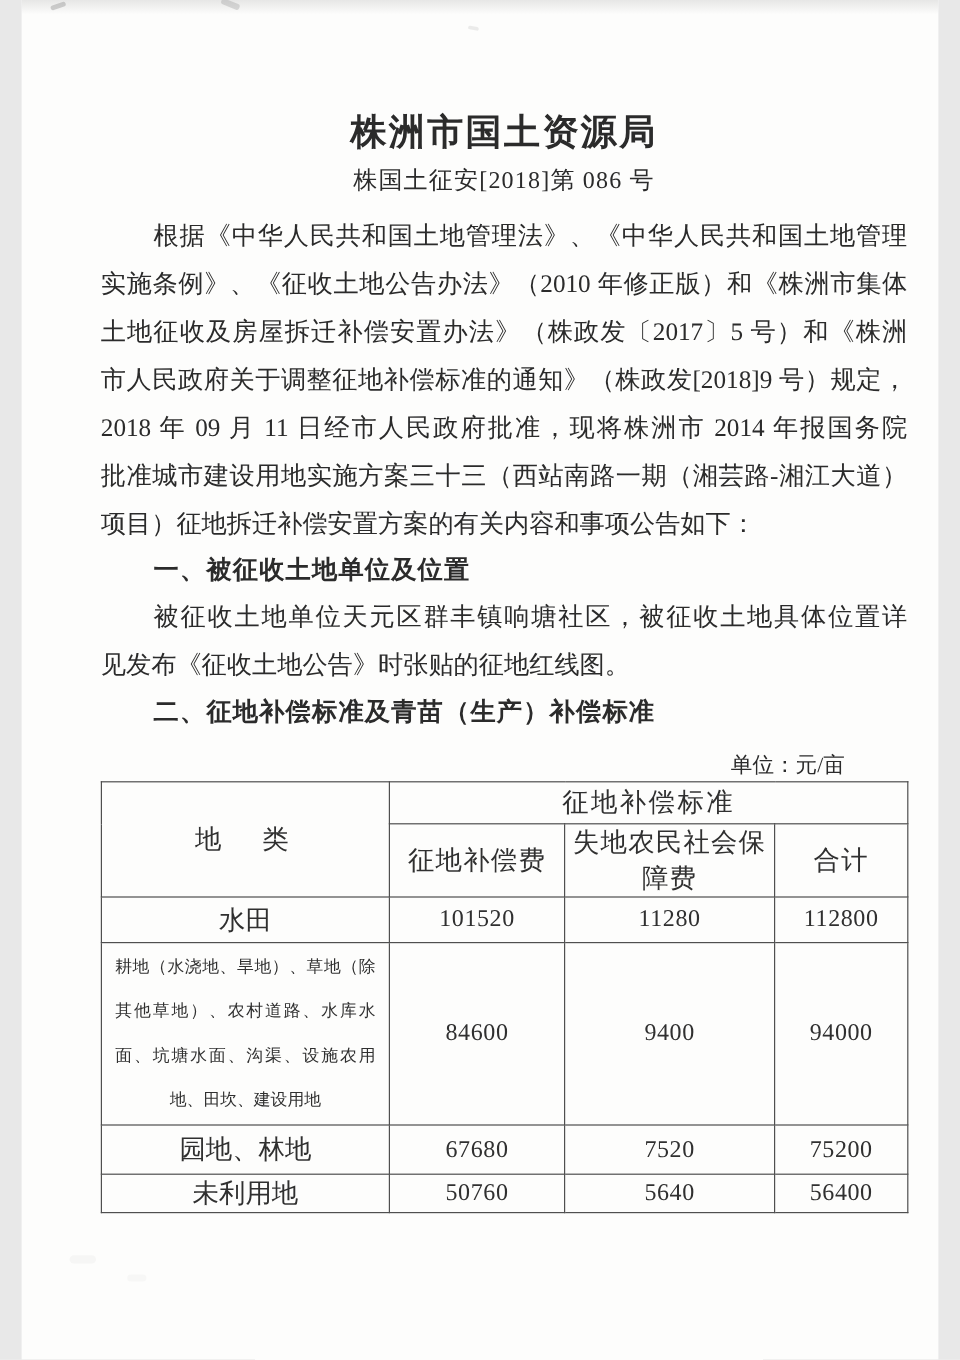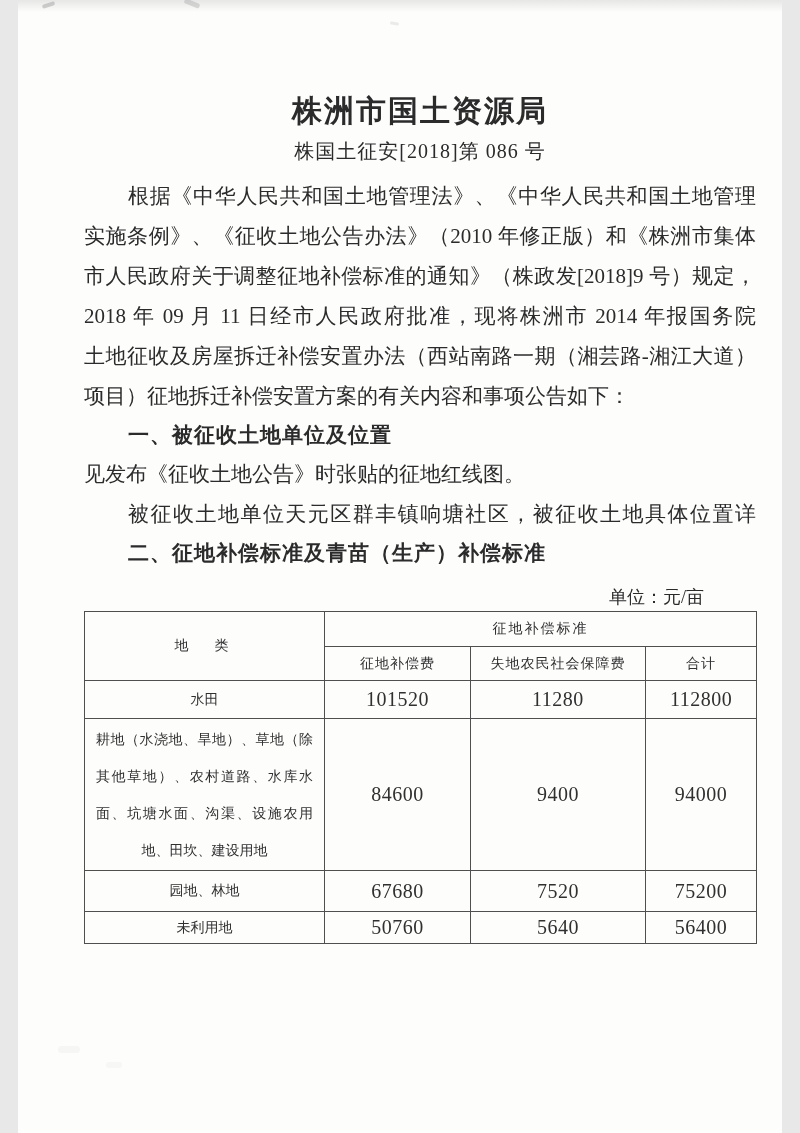--- a/index.html
+++ b/index.html
@@ -78,21 +78,21 @@
   table.comp-table {
     width: 672px;
     border-collapse: collapse;
     table-layout: fixed;
     margin-top: 2px;
   }
   .comp-table td {
     border: 1px solid #4f4f4f;
     text-align: center;
     vertical-align: middle;
-    font-size: 14px;
+    font-size: 22px;
     padding: 0 6px;
     color: #303030;
   }
   .comp-table .group-head { height: 34px; letter-spacing: 2px; }
   .comp-table .sub-head { height: 33px; letter-spacing: 1px; }
   .comp-table .land-head { letter-spacing: 6px; }
   .comp-table .num-cell { font-size: 20px; letter-spacing: 0.5px; }
   .comp-table .row-simple { height: 38px; }
   .comp-table .row-big { height: 152px; }
   .comp-table .row-garden { height: 41px; }
@@ -118,31 +118,32 @@
   <div class="artifact art-5"></div>
 
   <div class="doc">
 
     <div class="title-line">株洲市国土资源局</div>
     <div class="doc-number">株国土征安[2018]第 086 号</div>
 
     <div class="para">
       <div class="bline first">根据《中华人民共和国土地管理法》、《中华人民共和国土地管理</div>
       <div class="bline">实施条例》、《征收土地公告办法》（2010 年修正版）和《株洲市集体</div>
+      <div class="bline">土地征收及房屋拆迁补偿安置办法》（株政发〔2017〕5 号）和《株洲</div>
       <div class="bline">市人民政府关于调整征地补偿标准的通知》（株政发[2018]9 号）规定，</div>
       <div class="bline">2018 年 09 月 11 日经市人民政府批准，现将株洲市 2014 年报国务院</div>
-      <div class="bline">土地征收及房屋拆迁补偿安置办法（西站南路一期（湘芸路-湘江大道）</div>
+      <div class="bline">批准城市建设用地实施方案三十三（西站南路一期（湘芸路-湘江大道）</div>
       <div class="bline last">项目）征地拆迁补偿安置方案的有关内容和事项公告如下：</div>
     </div>
 
     <div class="section-heading">一、被征收土地单位及位置</div>
 
     <div class="para" style="margin-top:0;">
+      <div class="bline first">被征收土地单位天元区群丰镇响塘社区，被征收土地具体位置详</div>
       <div class="bline last">见发布《征收土地公告》时张贴的征地红线图。</div>
-      <div class="bline first">被征收土地单位天元区群丰镇响塘社区，被征收土地具体位置详</div>
     </div>
 
     <div class="section-heading">二、征地补偿标准及青苗（生产）补偿标准</div>
 
     <div class="unit-label">单位：元/亩</div>
 
     <table class="comp-table">
       <colgroup>
         <col style="width:240px">
         <col style="width:146px">

